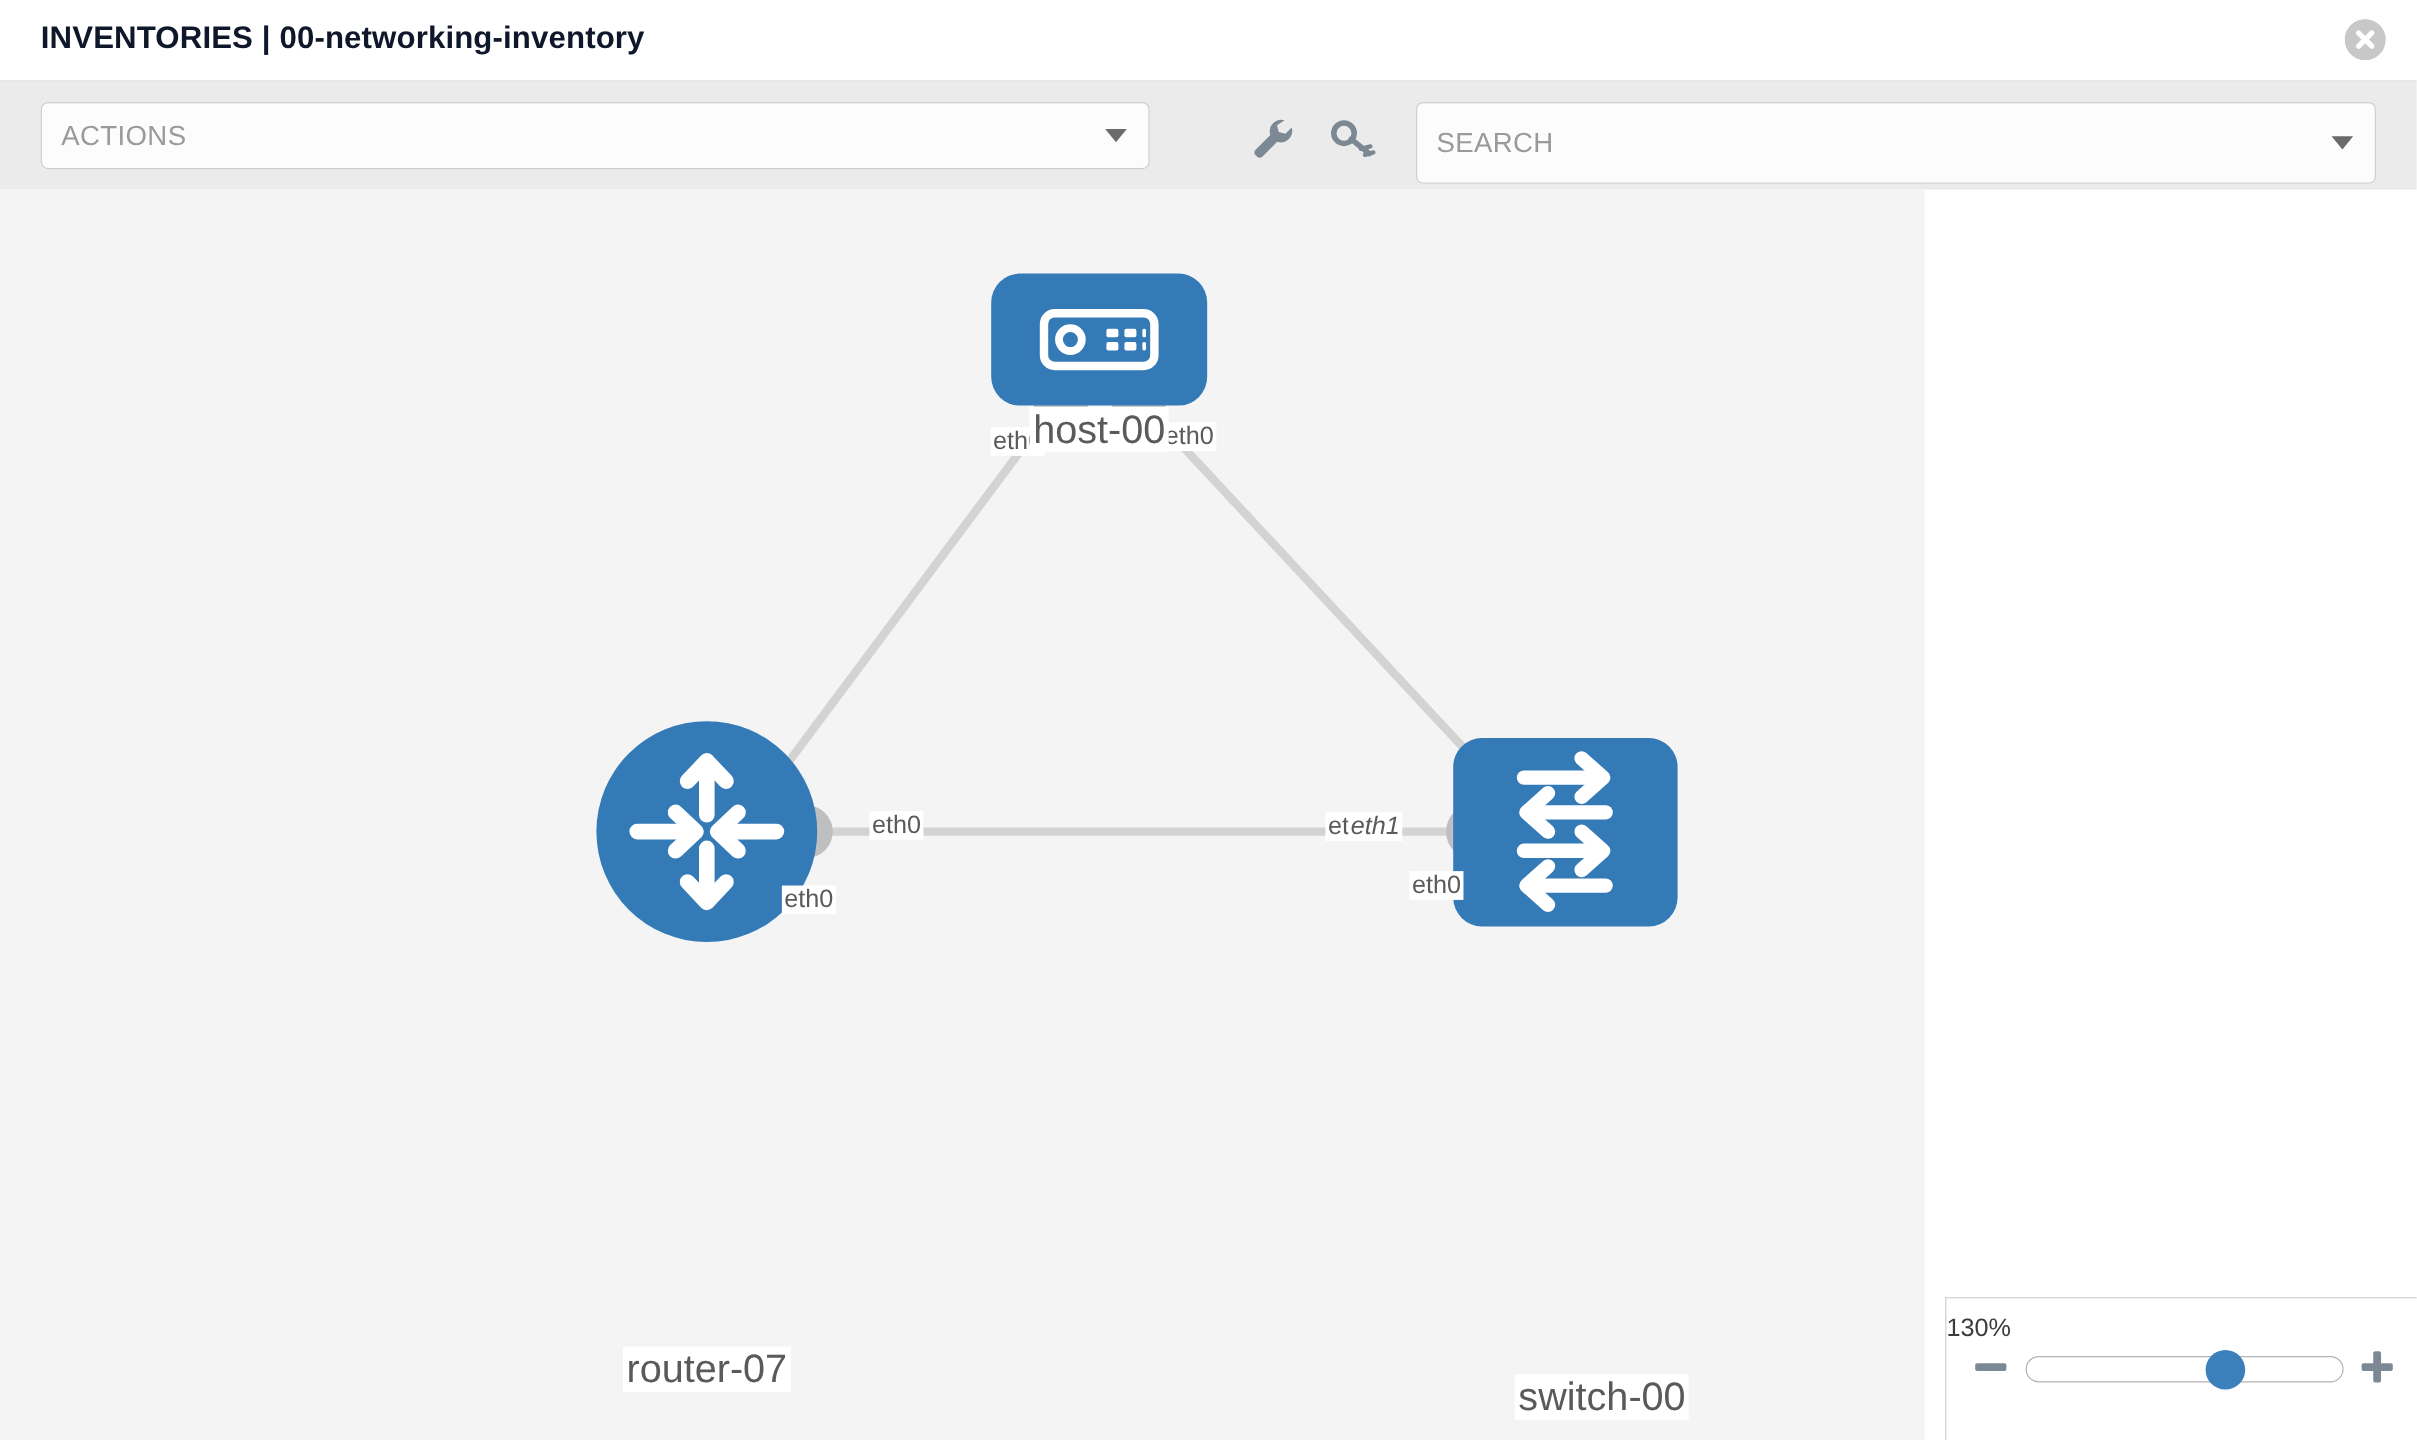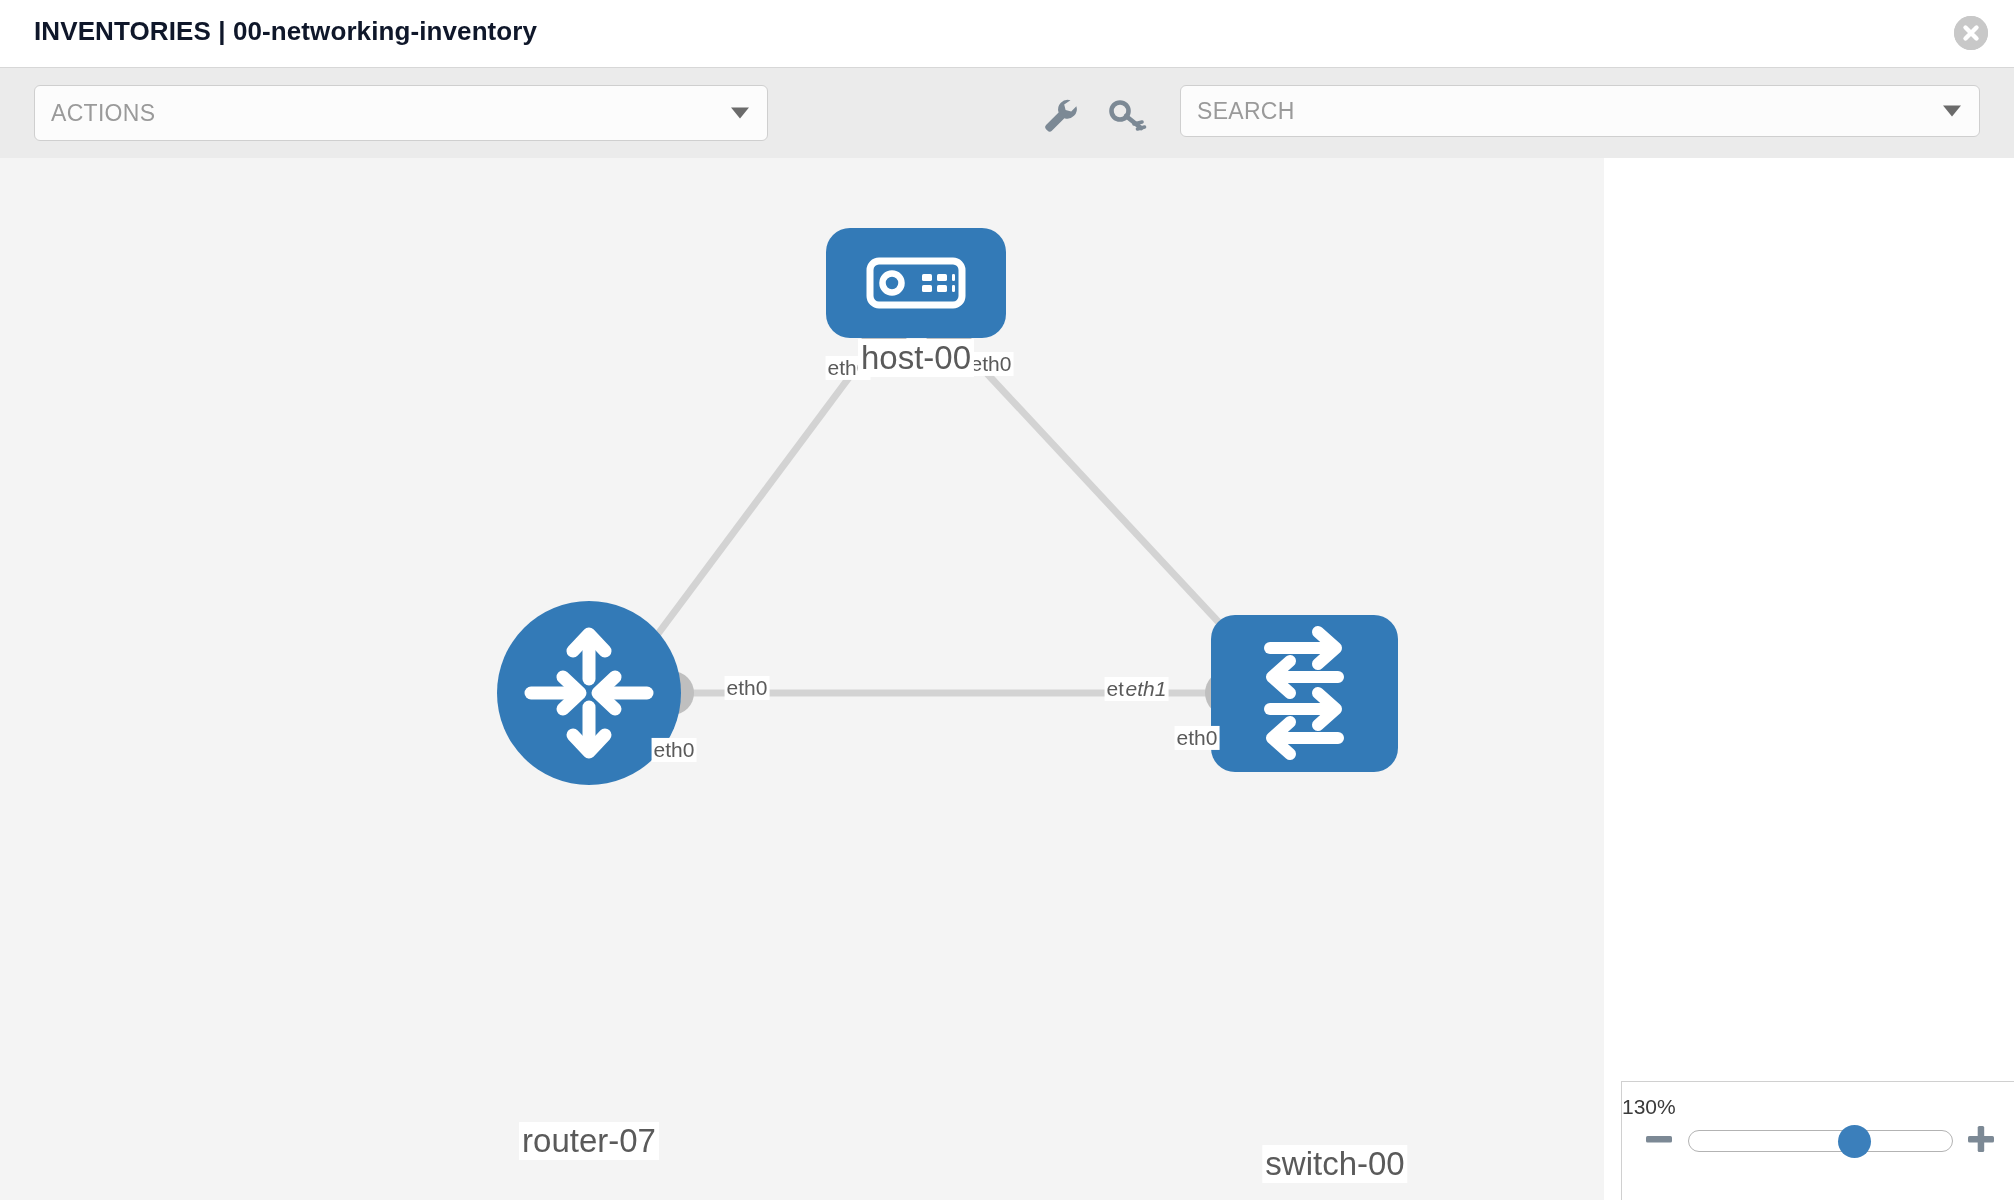--- a/index.html
+++ b/index.html
@@ -81,22 +81,22 @@
   .combo .caret {
     position: absolute;
     right: 18px;
     top: 50%;
     transform: translateY(-50%);
     width: 0; height: 0;
     border-left: 9px solid transparent;
     border-right: 9px solid transparent;
     border-top: 11px solid #6b6b6b;
   }
-  #actions-combo { left: 34px; top: 85px; width: 734px; height: 56px; }
-  #search-combo  { left: 1180px; top: 85px; width: 800px; height: 52px; }
+  #actions-combo { left: 34px; top: 85px; width: 924px; height: 56px; }
+  #search-combo  { left: 1180px; top: 85px; width: 800px; height: 68px; }
 
   .tool-icon {
     position: absolute;
     top: 96px;
     width: 40px;
     height: 38px;
     cursor: pointer;
     color: #7c8995;
   }
   #wrench-tool { left: 1040px; }

